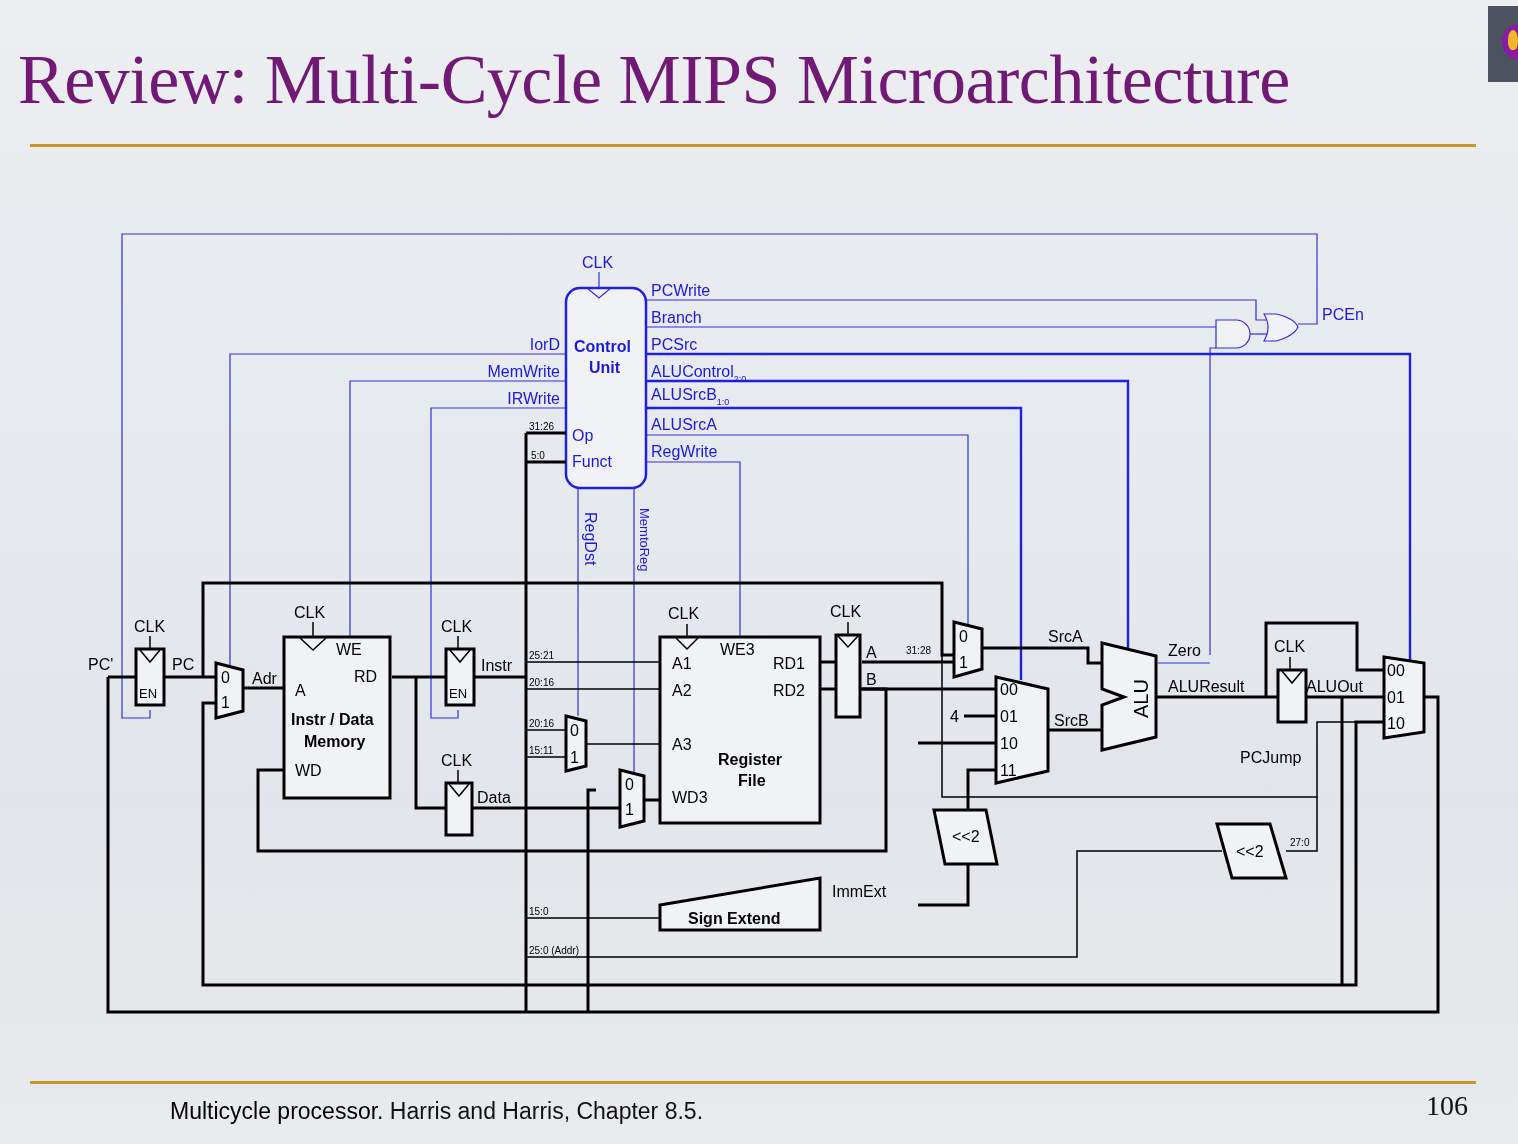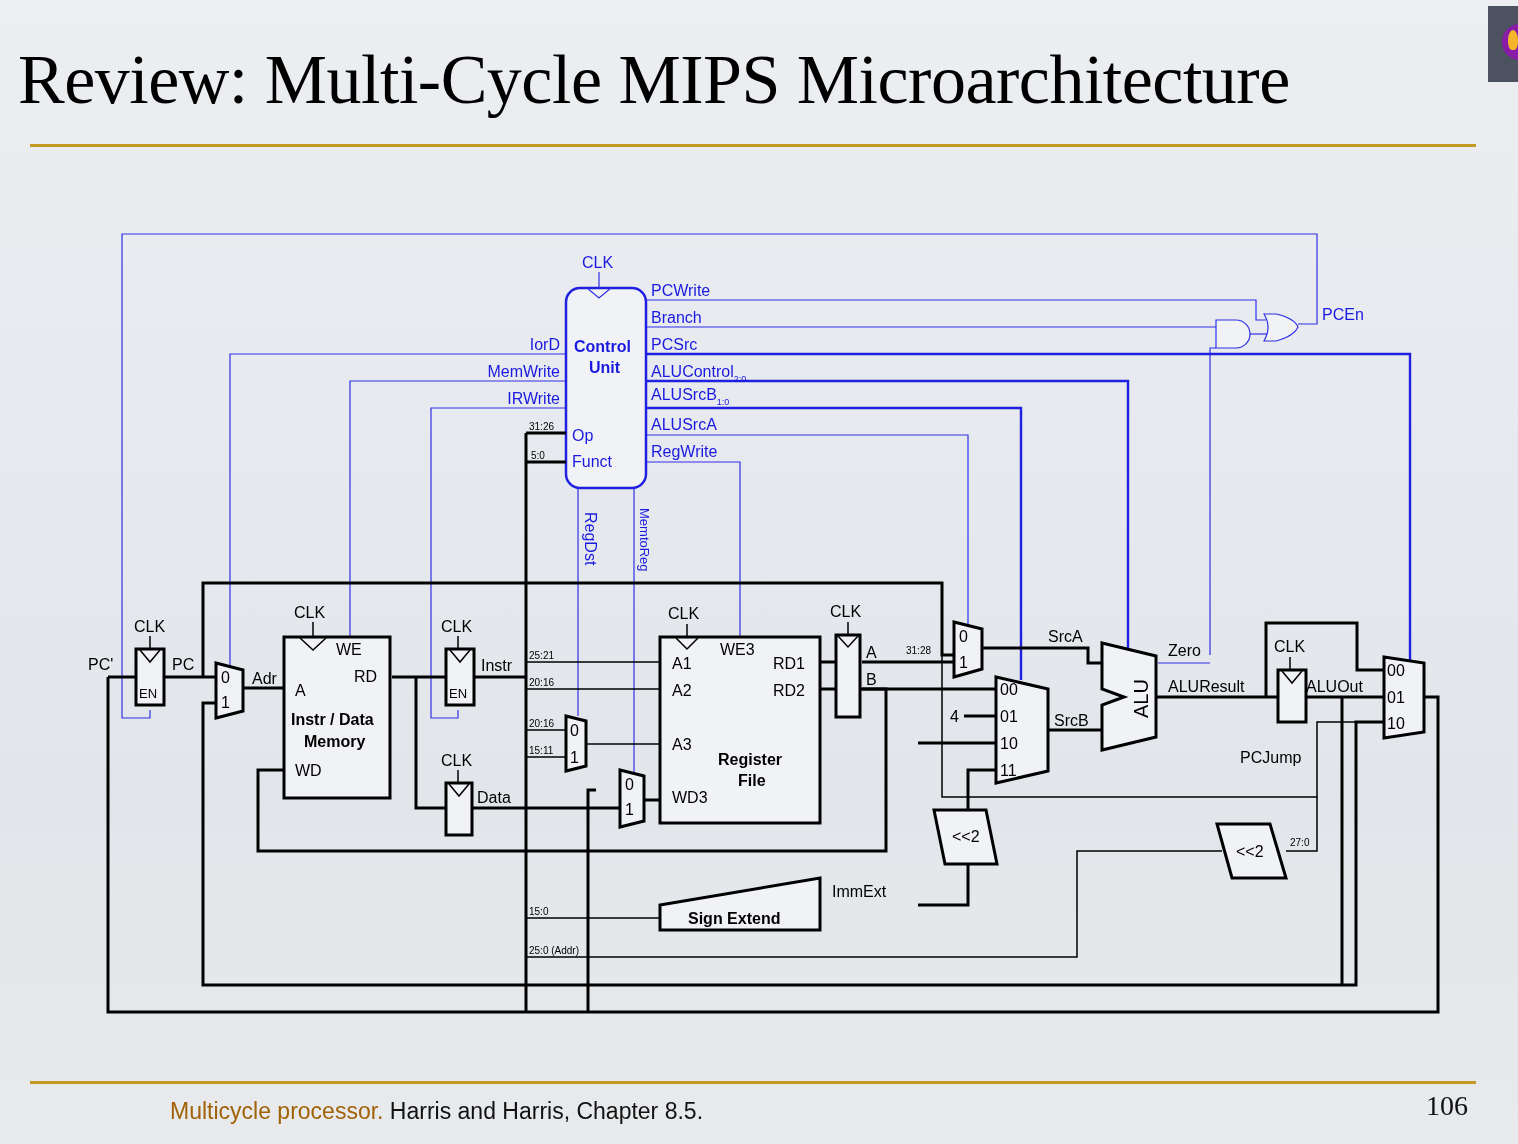--- a/index.html
+++ b/index.html
@@ -1,26 +1,26 @@
 <!DOCTYPE html>
 <html><head>
 <meta charset="utf-8">
 <style>
   html,body{margin:0;padding:0;}
   body{width:1518px;height:1144px;overflow:hidden;position:relative;
        background:linear-gradient(180deg,#eceef1 0%,#e6e9ee 40%,#e2e6ea 70%,#e8eaec 100%);
        font-family:"Liberation Sans",sans-serif;}
   .title{position:absolute;left:18px;top:40px;font-family:"Liberation Serif",serif;
-         font-size:70px;color:#000000;white-space:nowrap;letter-spacing:-0.5px;}
+         font-size:70px;color:#701a75;white-space:nowrap;letter-spacing:-0.5px;}
   .rule{position:absolute;height:3px;background:#c39a22;}
   .logo{position:absolute;left:1488px;top:6px;width:30px;height:76px;background:#4d5260;}
   .logo .flame{position:absolute;left:14px;top:18px;width:36px;height:36px;border-radius:50%;background:#8a1aa8;overflow:hidden;}
   .logo .flame:after{content:"";position:absolute;left:6px;top:6px;width:10px;height:20px;border-radius:50% 50% 40% 40%;background:#f3b52a;}
   .footer{position:absolute;left:170px;top:1098px;font-size:23px;color:#111;white-space:nowrap;}
-  .footer .link{color:#a16207;}
+  .footer .link{color:#000000;}
   .pnum{position:absolute;left:1426px;top:1090px;font-family:"Liberation Serif",serif;font-size:28px;color:#111;}
   svg{position:absolute;left:0;top:0;}
   .bk{stroke:#000;fill:none;stroke-width:3;}
   .bkt{stroke:#000;fill:none;stroke-width:1.5;}
   .bl{stroke:#3030e8;fill:none;stroke-width:1.2;}
   .blt{stroke:#2020e0;fill:none;stroke-width:2.4;}
   .blk{fill:#f1f2f5;stroke:#000;stroke-width:3;}
   .cu{fill:#f1f2f5;stroke:#2020e0;stroke-width:2.5;}
   .gate{fill:#f1f2f5;stroke:#3030e8;stroke-width:1.2;}
   text{font-family:"Liberation Sans",sans-serif;}

